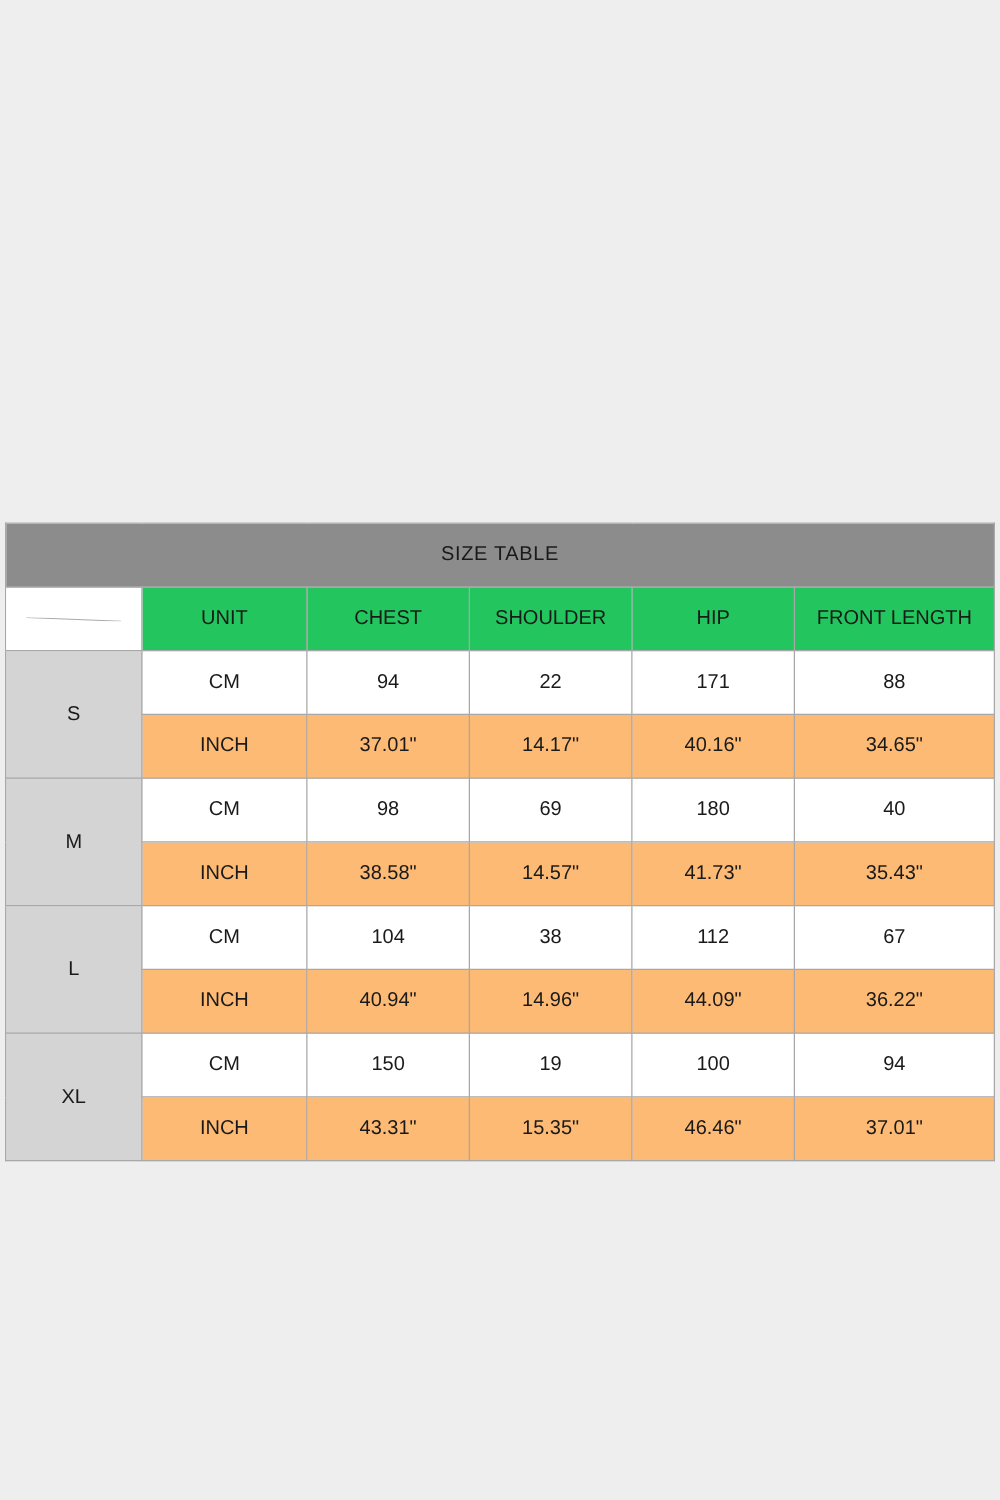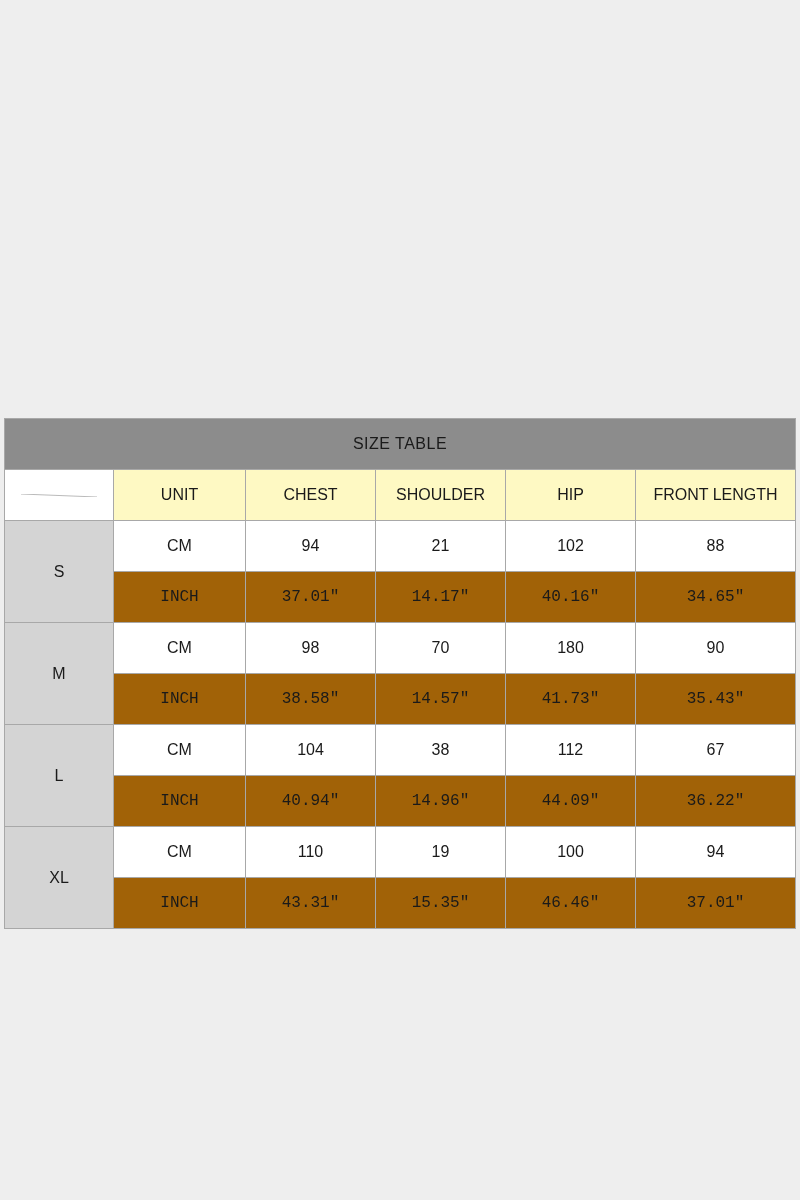--- a/index.html
+++ b/index.html
@@ -55,39 +55,38 @@
     background: #ffffff;
     padding: 0;
     position: relative;
   }
   .corner-cell .diag {
     display: block;
     width: 100%;
     height: 100%;
   }
   .head-cell {
-    background: #fef9c3;
+    background: #22c55e;
     font-size: 16px;
     height: 38px;
   }
   .size-cell {
     width: 120px;
     background: #d4d4d4;
     font-size: 17px;
   }
   .unit-cell {
     width: 132px;
   }
   .row-cm td {
     background: #ffffff;
     margin-left: 20px;
   }
   .row-inch td {
-    background: #a16207;
-    font-family: Liberation Mono, monospace;
+    background: #fdba74;
   }
   .row-cm td.size-cell,
   .row-inch td.size-cell {
     background: #d4d4d4;
   }
   col.c-unit { width: 132px; }
   col.c-val  { width: 130px; }
   col.c-last { width: 160px; }
 </style>
 </head>
@@ -118,39 +117,39 @@
           <td class="head-cell">CHEST</td>
           <td class="head-cell">SHOULDER</td>
           <td class="head-cell">HIP</td>
           <td class="head-cell">FRONT LENGTH</td>
         </tr>
 
         <tr class="row-cm">
           <td class="size-cell" rowspan="2">S</td>
           <td>CM</td>
           <td>94</td>
-          <td>21</td>
-          <td>102</td>
+          <td>22</td>
+          <td>171</td>
           <td>88</td>
         </tr>
         <tr class="row-inch">
           <td>INCH</td>
           <td>37.01"</td>
           <td>14.17"</td>
           <td>40.16"</td>
           <td>34.65"</td>
         </tr>
 
         <tr class="row-cm">
           <td class="size-cell" rowspan="2">M</td>
           <td>CM</td>
           <td>98</td>
-          <td>70</td>
+          <td>69</td>
           <td>180</td>
-          <td>90</td>
+          <td>40</td>
         </tr>
         <tr class="row-inch">
           <td>INCH</td>
           <td>38.58"</td>
           <td>14.57"</td>
           <td>41.73"</td>
           <td>35.43"</td>
         </tr>
 
         <tr class="row-cm">
@@ -165,21 +164,21 @@
           <td>INCH</td>
           <td>40.94"</td>
           <td>14.96"</td>
           <td>44.09"</td>
           <td>36.22"</td>
         </tr>
 
         <tr class="row-cm">
           <td class="size-cell" rowspan="2">XL</td>
           <td>CM</td>
-          <td>110</td>
+          <td>150</td>
           <td>19</td>
           <td>100</td>
           <td>94</td>
         </tr>
         <tr class="row-inch">
           <td>INCH</td>
           <td>43.31"</td>
           <td>15.35"</td>
           <td>46.46"</td>
           <td>37.01"</td>

